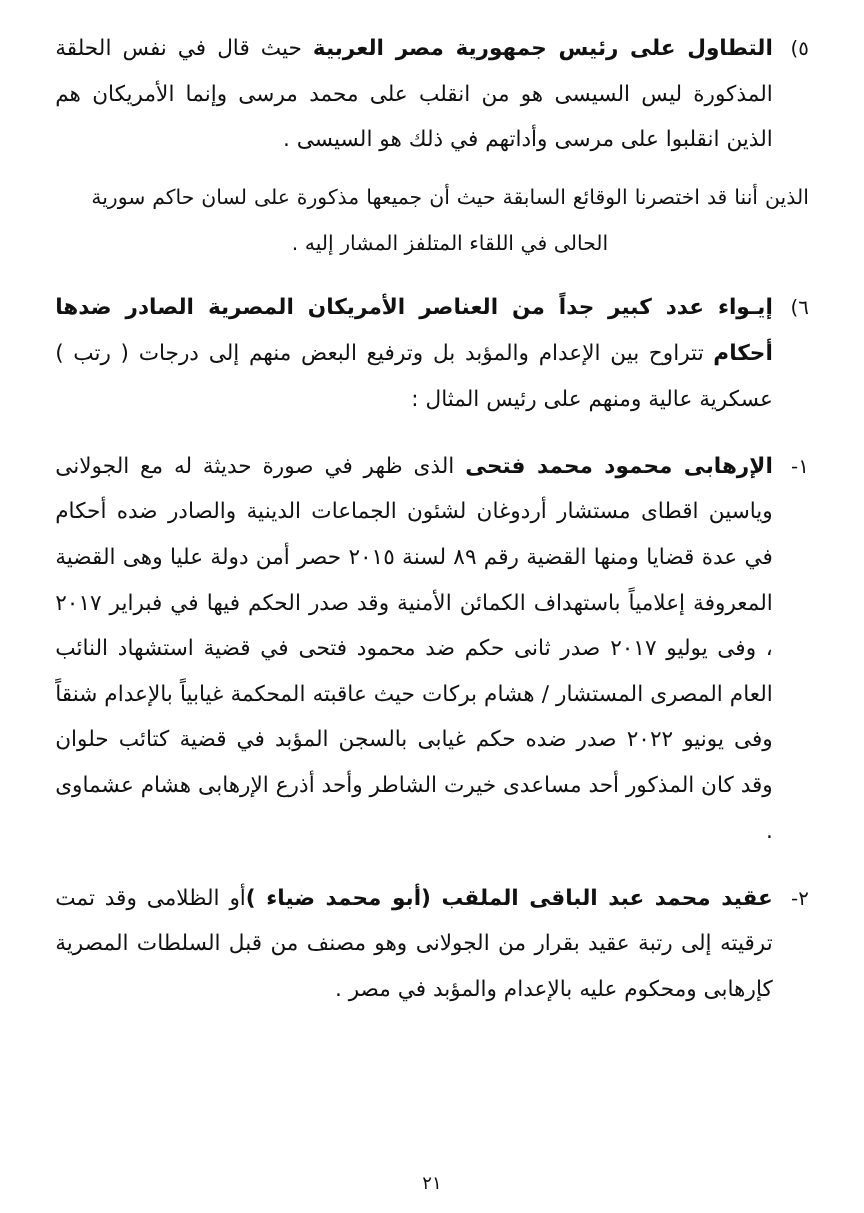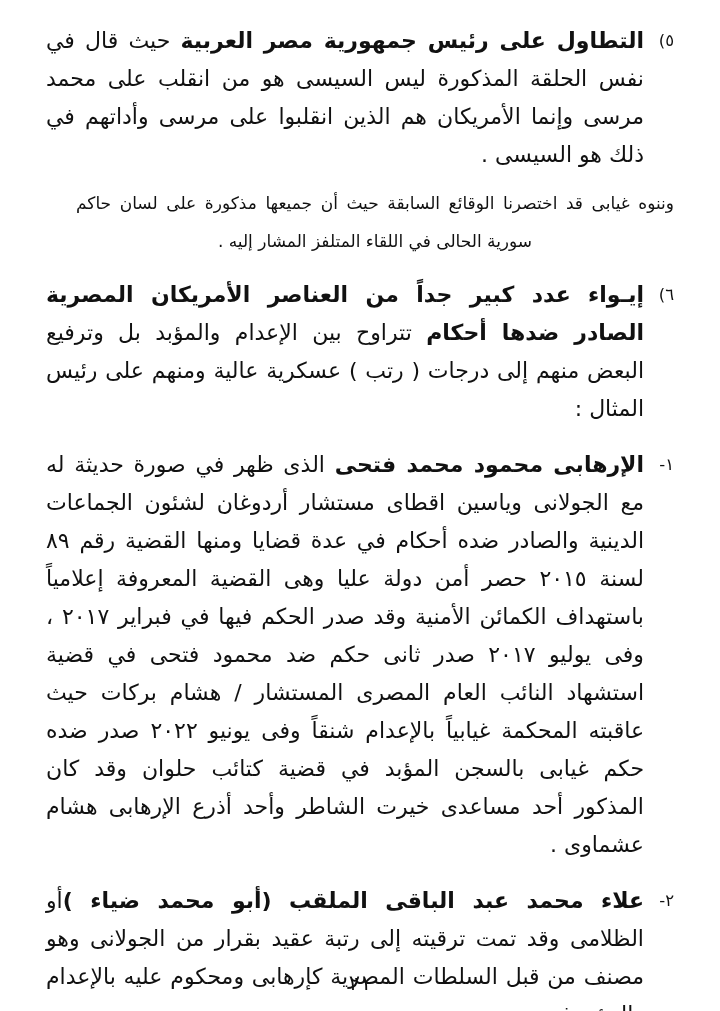--- a/index.html
+++ b/index.html
@@ -33,21 +33,21 @@
     width: 30px;
     text-align: right;
     font-size: 16.5px;
     line-height: 38px;
     padding-left: 4px;
     box-sizing: border-box;
     white-space: nowrap;
   }
   .body-text {
     flex: 1 1 auto;
-    font-size: 22px;
+    font-size: 18px;
     line-height: 38px;
     text-align: justify;
     text-align-last: center;
     letter-spacing: 0;
   }
   .body-text.justified {
     text-align: justify;
     text-align-last: right;
   }
   .b {
@@ -61,54 +61,54 @@
     margin: 0 0 2px 30px;
   }
   .gap-sm { height: 6px; }
   .gap-md { height: 14px; }
   .page-number {
     position: absolute;
     bottom: 16px;
     left: 0;
     right: 0;
     text-align: center;
-    font-size: 21px;
+    font-size: 15px;
     letter-spacing: 1px;
   }
 </style>
 </head>
 <body>
 
 <div class="page">
 
   <div class="block">
     <div class="marker">٥)</div>
     <div class="body-text justified"><span class="b">التطاول على رئيس جمهورية مصر العربية</span><span> حيث قال في نفس الحلقة المذكورة ليس السيسى هو من انقلب على محمد مرسى وإنما الأمريكان هم الذين انقلبوا على مرسى وأداتهم في ذلك هو السيسى .</span></div>
   </div>
 
   <div class="gap-sm"></div>
 
-  <p class="plain-para">وننوه غيابى قد اختصرنا الوقائع السابقة حيث أن جميعها مذكورة على لسان حاكم سورية الحالى في اللقاء المتلفز المشار إليه .</p>
+  <p class="plain-para">الذين أننا قد اختصرنا الوقائع السابقة حيث أن جميعها مذكورة على لسان حاكم سورية الحالى في اللقاء المتلفز المشار إليه .</p>
 
   <div class="gap-md"></div>
 
   <div class="block">
     <div class="marker">٦)</div>
     <div class="body-text justified"><span class="b">إيـواء عدد كبير جداً من العناصر الأمريكان المصرية الصادر ضدها أحكام</span><span> تتراوح بين الإعدام والمؤبد بل وترفيع البعض منهم إلى درجات ( رتب ) عسكرية عالية ومنهم على رئيس المثال :</span></div>
   </div>
 
   <div class="gap-md"></div>
 
   <div class="block">
     <div class="marker">١-</div>
     <div class="body-text justified"><span class="b">الإرهابى محمود محمد فتحى</span><span> الذى ظهر في صورة حديثة له مع الجولانى وياسين اقطاى مستشار أردوغان لشئون الجماعات الدينية والصادر ضده أحكام في عدة قضايا ومنها القضية رقم ٨٩ لسنة ٢٠١٥ حصر أمن دولة عليا وهى القضية المعروفة إعلامياً باستهداف الكمائن الأمنية وقد صدر الحكم فيها في فبراير ٢٠١٧ ، وفى يوليو ٢٠١٧ صدر ثانى حكم ضد محمود فتحى في قضية استشهاد النائب العام المصرى المستشار / هشام بركات حيث عاقبته المحكمة غيابياً بالإعدام شنقاً وفى يونيو ٢٠٢٢ صدر ضده حكم غيابى بالسجن المؤبد في قضية كتائب حلوان وقد كان المذكور أحد مساعدى خيرت الشاطر وأحد أذرع الإرهابى هشام عشماوى .</span></div>
   </div>
 
   <div class="gap-md"></div>
 
   <div class="block">
     <div class="marker">٢-</div>
-    <div class="body-text justified"><span class="b">علاء محمد عبد الباقى الملقب (أبو محمد ضياء )</span><span>أو الظلامى وقد تمت ترقيته إلى رتبة عقيد بقرار من الجولانى وهو مصنف من قبل السلطات المصرية كإرهابى ومحكوم عليه بالإعدام والمؤبد في مصر .</span></div>
+    <div class="body-text justified"><span class="b">عقيد محمد عبد الباقى الملقب (أبو محمد ضياء )</span><span>أو الظلامى وقد تمت ترقيته إلى رتبة عقيد بقرار من الجولانى وهو مصنف من قبل السلطات المصرية كإرهابى ومحكوم عليه بالإعدام والمؤبد في مصر .</span></div>
   </div>
 
   <div class="page-number">٢١</div>
 
 </div>
 
 </body></html>

